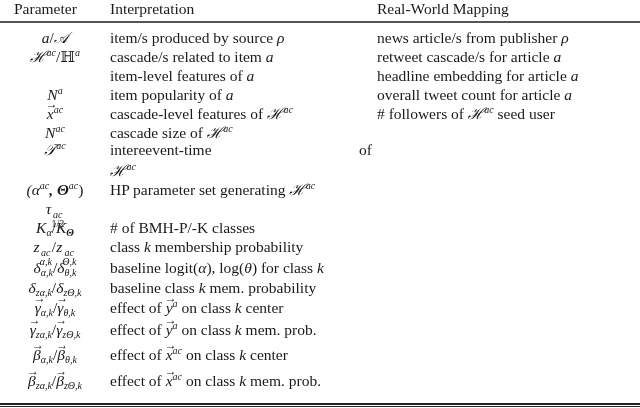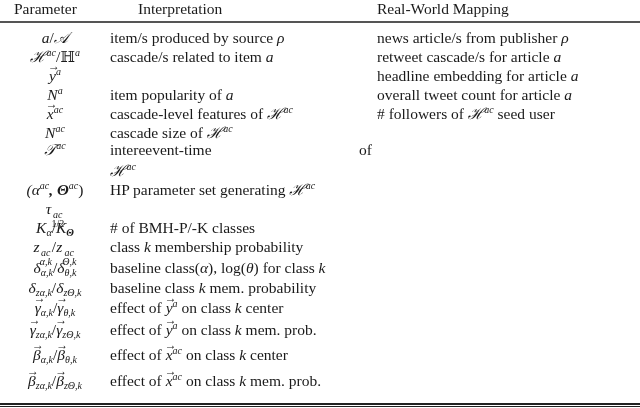--- a/index.html
+++ b/index.html
@@ -8,21 +8,21 @@
       font-family: "DejaVu Serif", "Liberation Serif", serif;
       color: #1a1a1a;
     }
     .table {
       position: absolute; left: 0; top: 0; width: 640px;
       font-family: "Liberation Serif", "DejaVu Serif", serif;
       font-size: 15.5px;
     }
     .hdr { position: absolute; top: 0; height: 20px; line-height: 18px; white-space: nowrap; text-align: right; }
     .hdr.c1 { left: 14px; }
-    .hdr.c2 { left: 110px; margin-left: 28px; }
+    .hdr.c2 { left: 110px; }
     .hdr.c3 { left: 377px; }
     .rule-top { position: absolute; left: 0; top: 21px; width: 640px; height: 2px; background: #555; }
     .rule-bot1 { position: absolute; left: 0; top: 403px; width: 640px; height: 2px; background: #222; }
     .rule-bot2 { position: absolute; left: 0; top: 406px; width: 640px; height: 1px; background: #222; }
     .row { position: absolute; left: 0; width: 640px; height: 19px; line-height: 19px; white-space: nowrap; }
     .param {
       position: absolute; left: 0; width: 110px; text-align: center;
       font-style: italic;
     }
     .interp { position: absolute; left: 110px; }
@@ -51,21 +51,21 @@
     <span class="mapping"><span>news article/s from publisher </span><i>ρ</i></span>
   </div>
 
   <div class="row" style="top:47px">
     <span class="param"><i>ℋ</i><sup>ac</sup><span style="font-style:normal">/</span><span style="font-style:normal">ℍ</span><sup>a</sup></span>
     <span class="interp"><span>cascade/s related to item </span><i>a</i></span>
     <span class="mapping"><span>retweet cascade/s for article </span><i>a</i></span>
   </div>
 
   <div class="row" style="top:66px">
-    <span class="param"><i class="vec">y</i><sup>a</sup></span>
+    <span class="interp"><span>item-level features of </span><i>a</i></span>
     <span class="mapping"><span>headline embedding for article </span><i>a</i></span>
   </div>
 
   <div class="row" style="top:85px">
     <span class="param"><i>N</i><sup>a</sup></span>
     <span class="interp"><span>item popularity of </span><i>a</i></span>
     <span class="mapping"><span>overall tweet count for article </span><i>a</i></span>
   </div>
 
   <div class="row" style="top:104px">
@@ -113,21 +113,21 @@
           <span>α,k</span>
         </span><span style="font-style:normal">/</span><i>z</i><span style="display:inline-flex;flex-direction:column;vertical-align:-4px;line-height:9px;font-size:10px;">
           <span>ac</span>
           <span>Θ,k</span>
         </span></span>
     <span class="interp"><span>class </span><i>k</i><span> membership probability</span></span>
   </div>
 
   <div class="row" style="top:258px">
     <span class="param"><i>δ</i><sub>α,k</sub><span style="font-style:normal">/</span><i>δ</i><sub>θ,k</sub></span>
-    <span class="interp"><span>baseline class(</span><i>α</i><span>), log(</span><i>θ</i><span>) for class </span><i>k</i></span>
+    <span class="interp"><span>baseline logit(</span><i>α</i><span>), log(</span><i>θ</i><span>) for class </span><i>k</i></span>
   </div>
 
   <div class="row" style="top:278px">
     <span class="param"><i>δ</i><sub>zα,k</sub><span style="font-style:normal">/</span><i>δ</i><sub>zΘ,k</sub></span>
     <span class="interp"><span>baseline class </span><i>k</i><span> mem. probability</span></span>
   </div>
 
   <div class="row" style="top:298px">
     <span class="param"><i class="vec">γ</i><sub>α,k</sub><span style="font-style:normal">/</span><i class="vec">γ</i><sub>θ,k</sub></span>
     <span class="interp"><span>effect of </span><i class="vec">y</i><sup>a</sup><span> on class </span><i>k</i><span> center</span></span>

